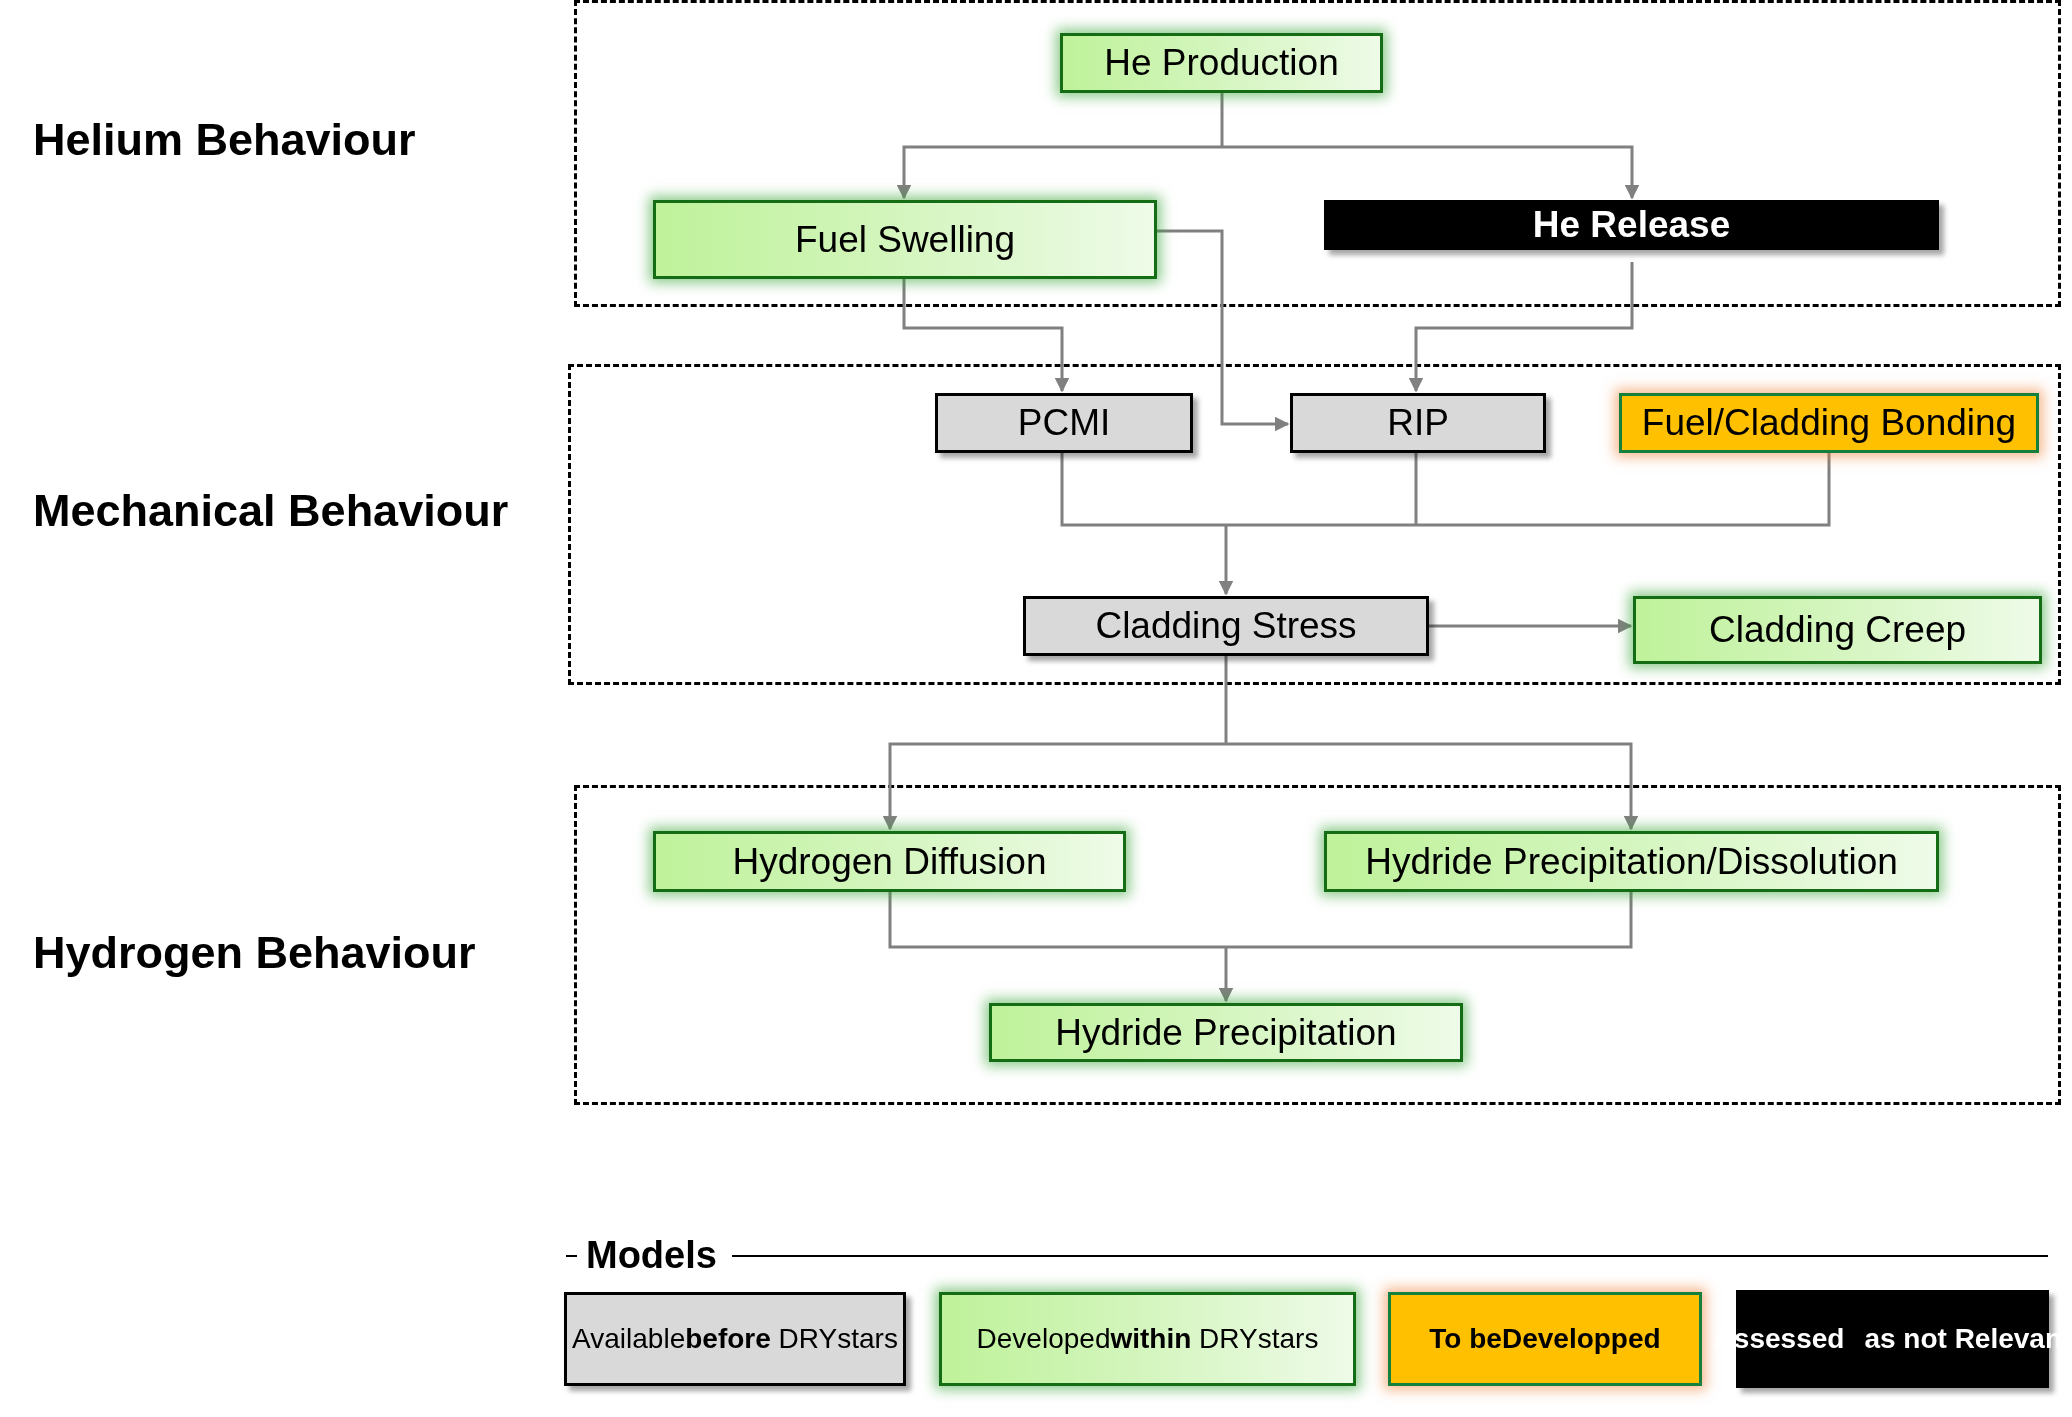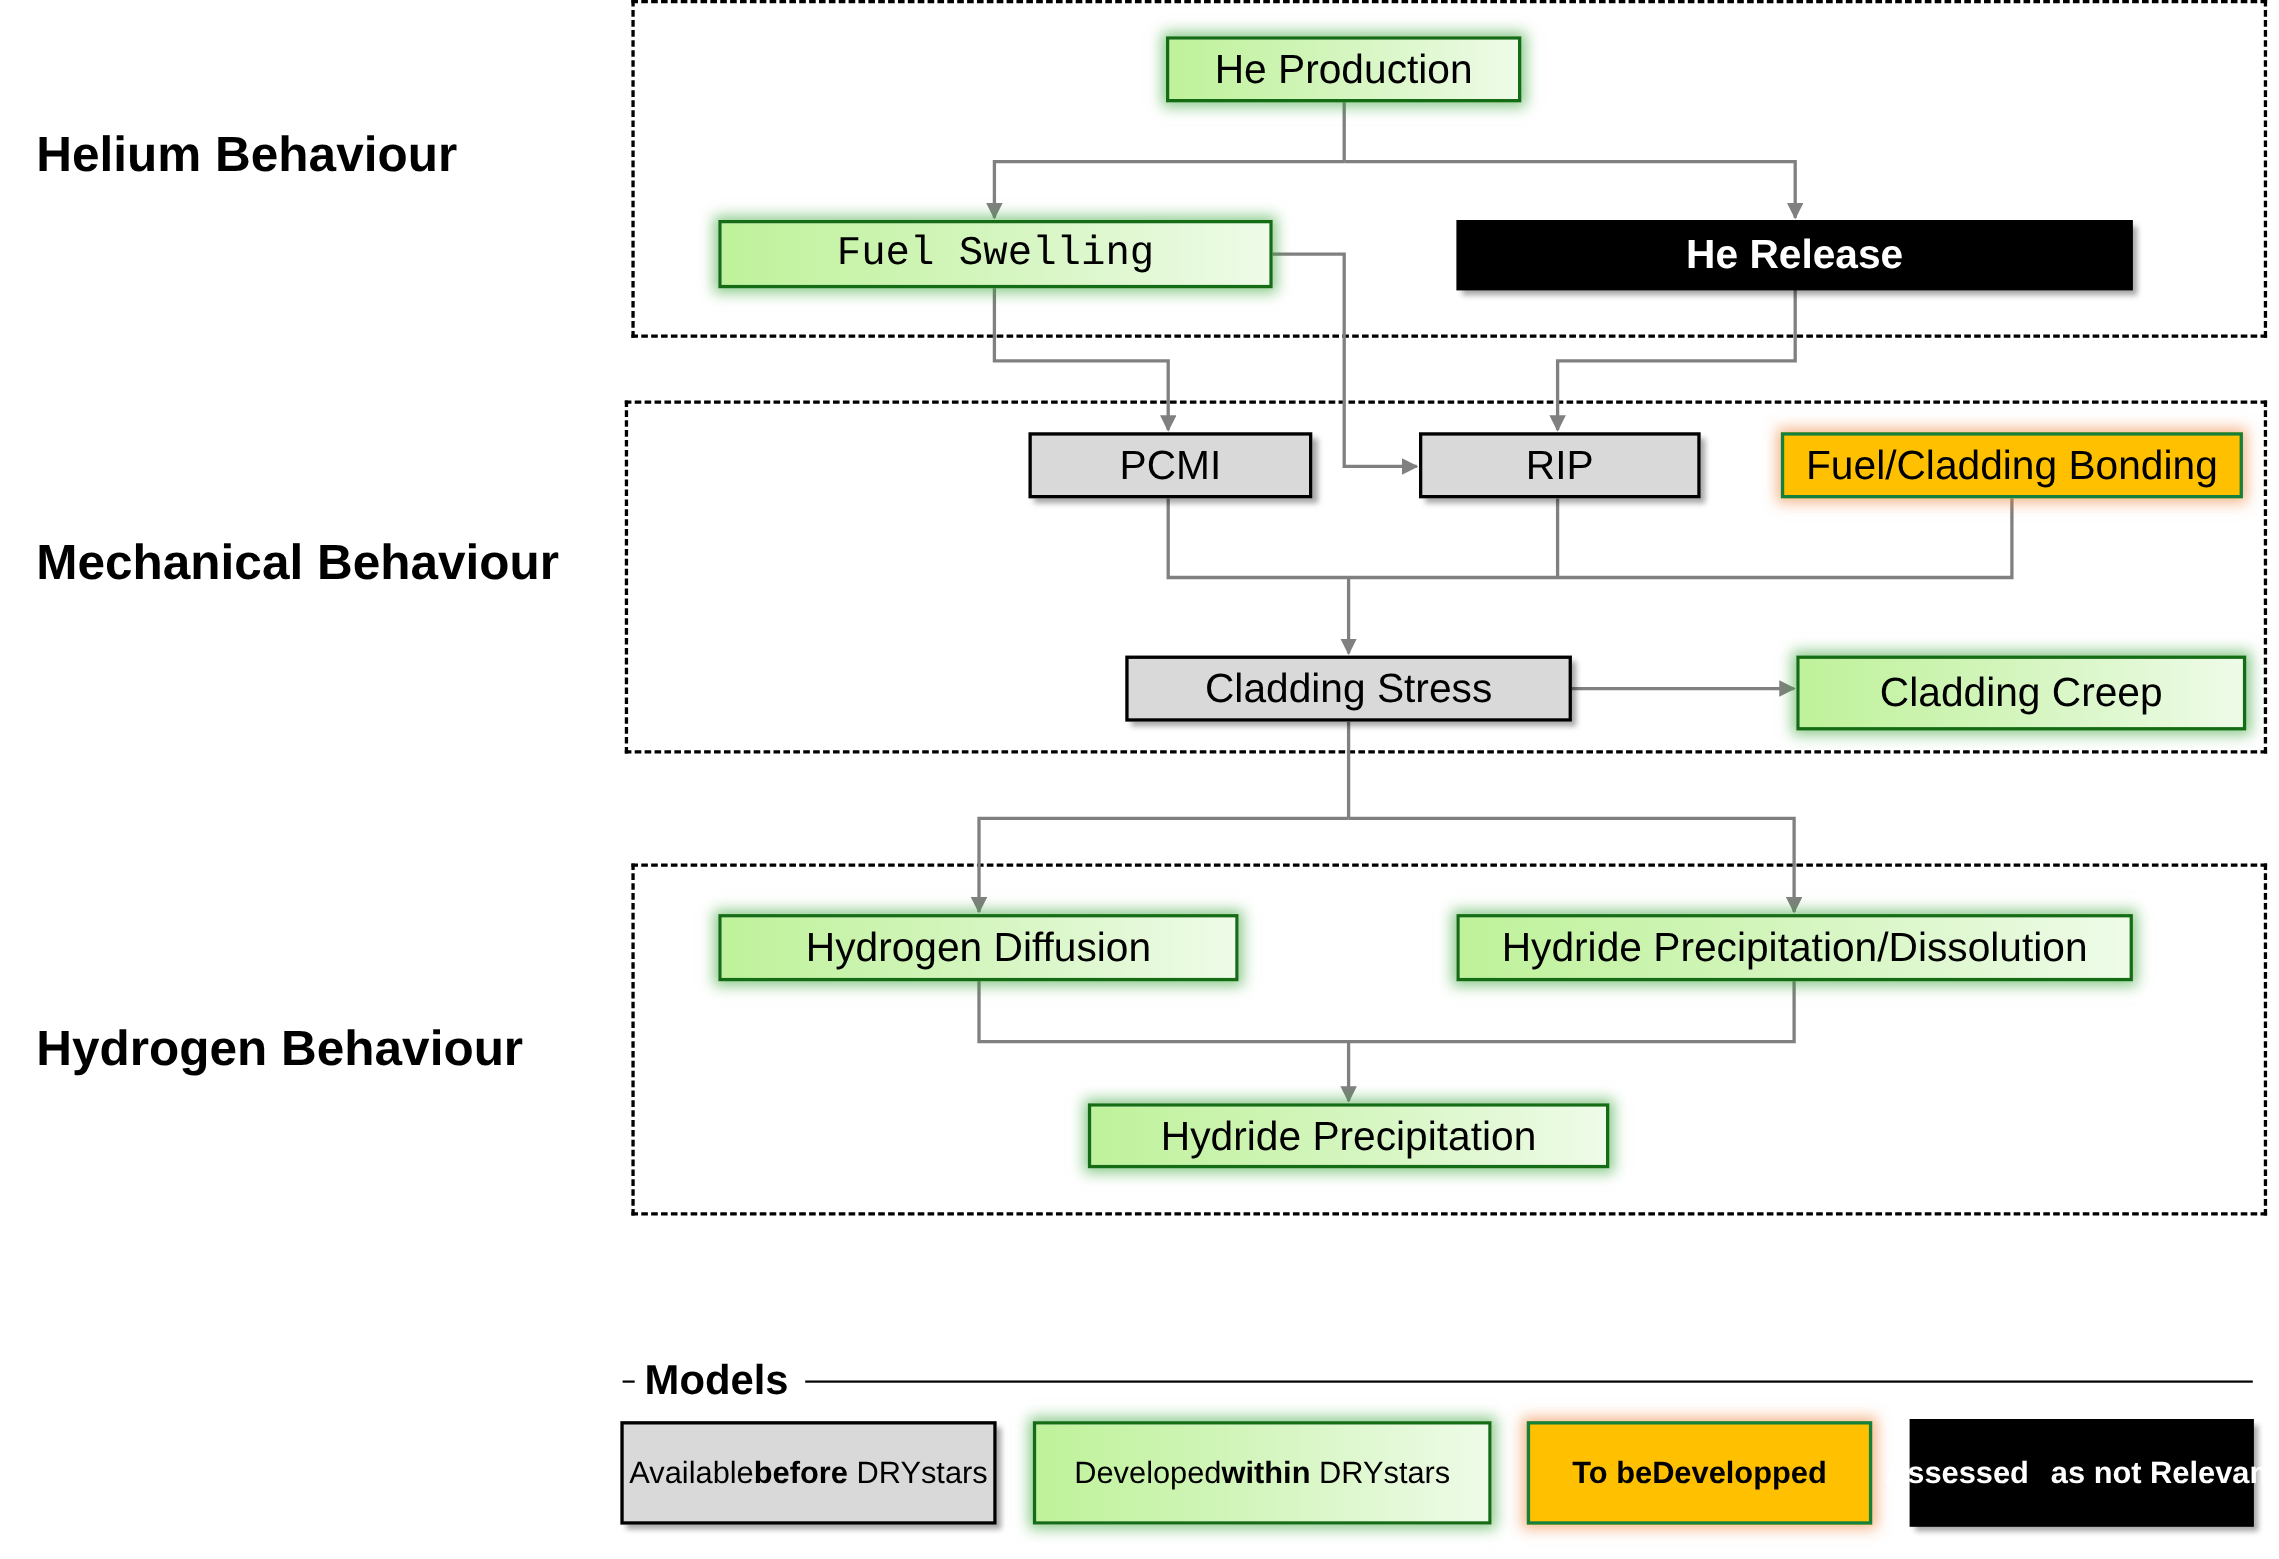--- a/index.html
+++ b/index.html
@@ -55,22 +55,22 @@
     <path d="M1226,656 L1226,744"></path>
     <path d="M1226,744 L890,744 L890,829" marker-end="url(#arr)"></path>
     <path d="M1226,744 L1631,744 L1631,829" marker-end="url(#arr)"></path>
 
     <path d="M890,892 L890,947 L1631,947 L1631,892"></path>
     <path d="M1226,947 L1226,1001" marker-end="url(#arr)"></path>
   </g>
 </svg>
 
 <div class="node green" style="left:1060px; top:33px; width:323px; height:60px;">He Production</div>
-<div class="node green" style="left:653px; top:200px; width:504px; height:62px;font-family:Liberation Mono, monospace;">Fuel Swelling</div>
-<div class="node black" style="left:1324px; top:200px; width:615px; height:64px;">He Release</div>
+<div class="node green" style="left:653px; top:200px; width:504px; height:79px;">Fuel Swelling</div>
+<div class="node black" style="left:1324px; top:200px; width:615px; height:50px;">He Release</div>
 
 <div class="node gray" style="left:935px; top:393px; width:258px; height:60px;">PCMI</div>
 <div class="node gray" style="left:1290px; top:393px; width:256px; height:60px;">RIP</div>
 <div class="node orange" style="left:1619px; top:393px; width:420px; height:60px;">Fuel/Cladding Bonding</div>
 <div class="node gray" style="left:1023px; top:596px; width:406px; height:60px;">Cladding Stress</div>
 <div class="node green" style="left:1633px; top:596px; width:409px; height:68px;">Cladding Creep</div>
 
 <div class="node green" style="left:653px; top:831px; width:473px; height:61px;">Hydrogen Diffusion</div>
 <div class="node green" style="left:1324px; top:831px; width:615px; height:61px;">Hydride Precipitation/Dissolution</div>
 <div class="node green" style="left:989px; top:1003px; width:474px; height:59px;">Hydride Precipitation</div>

